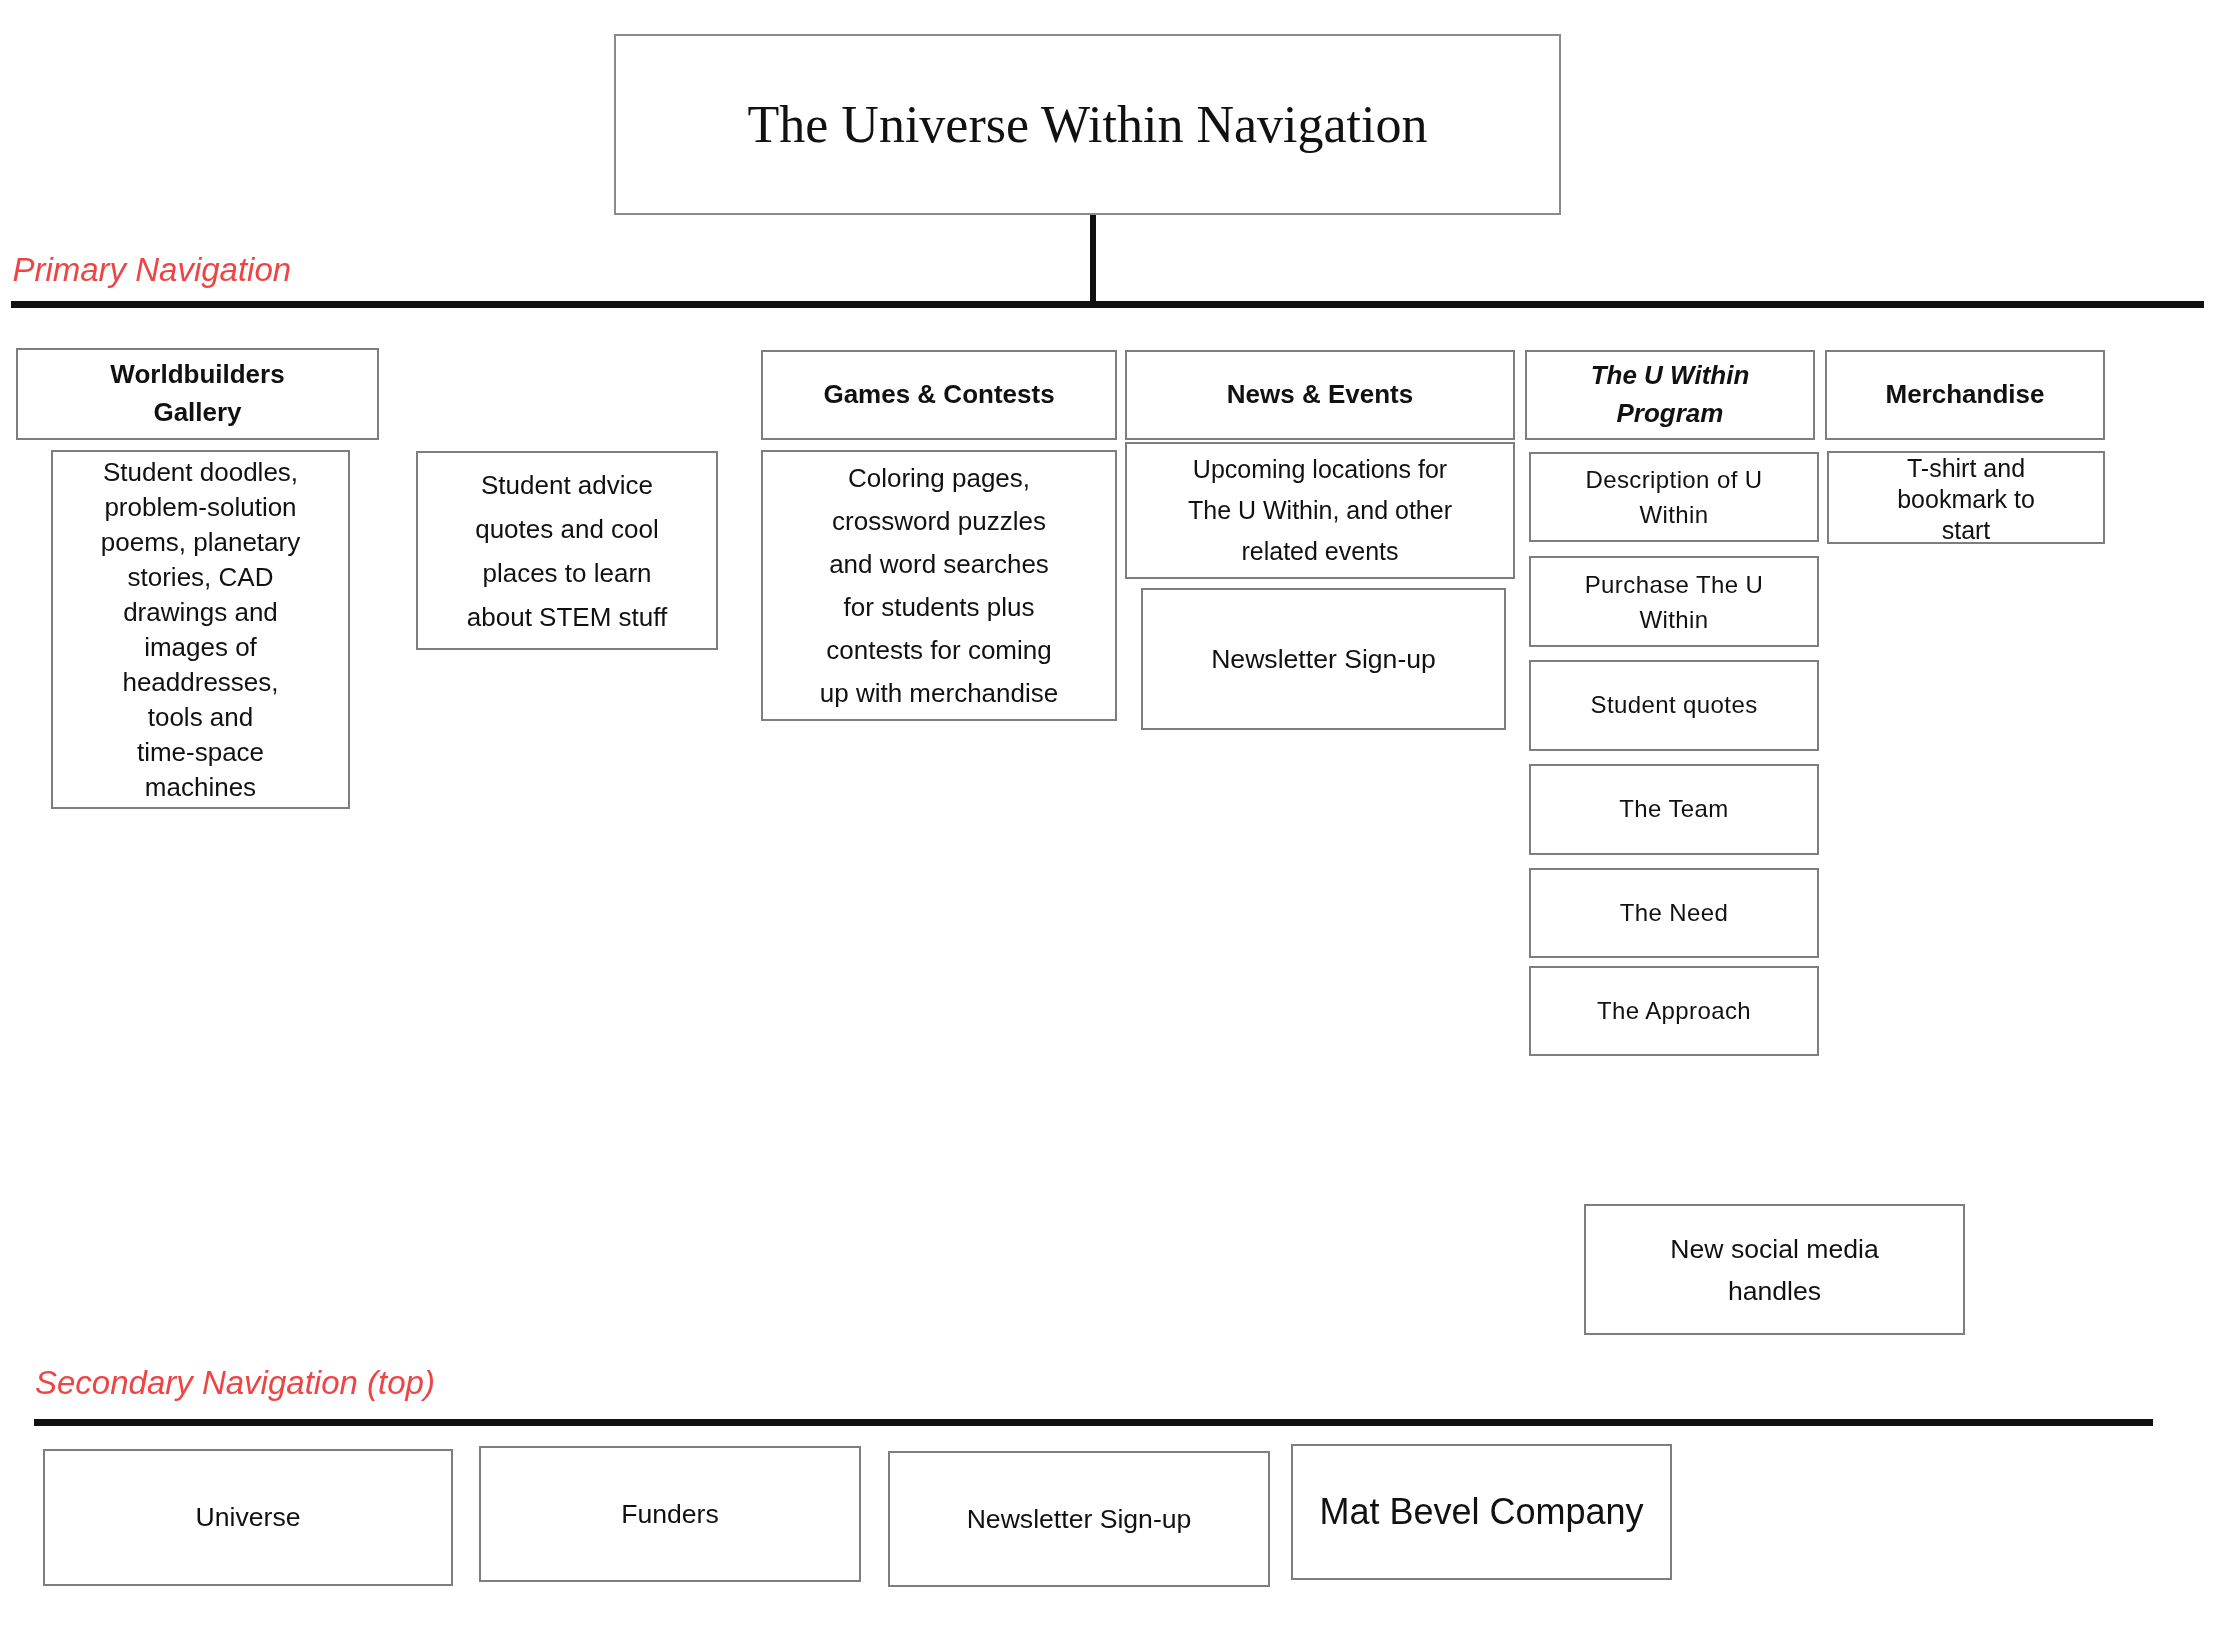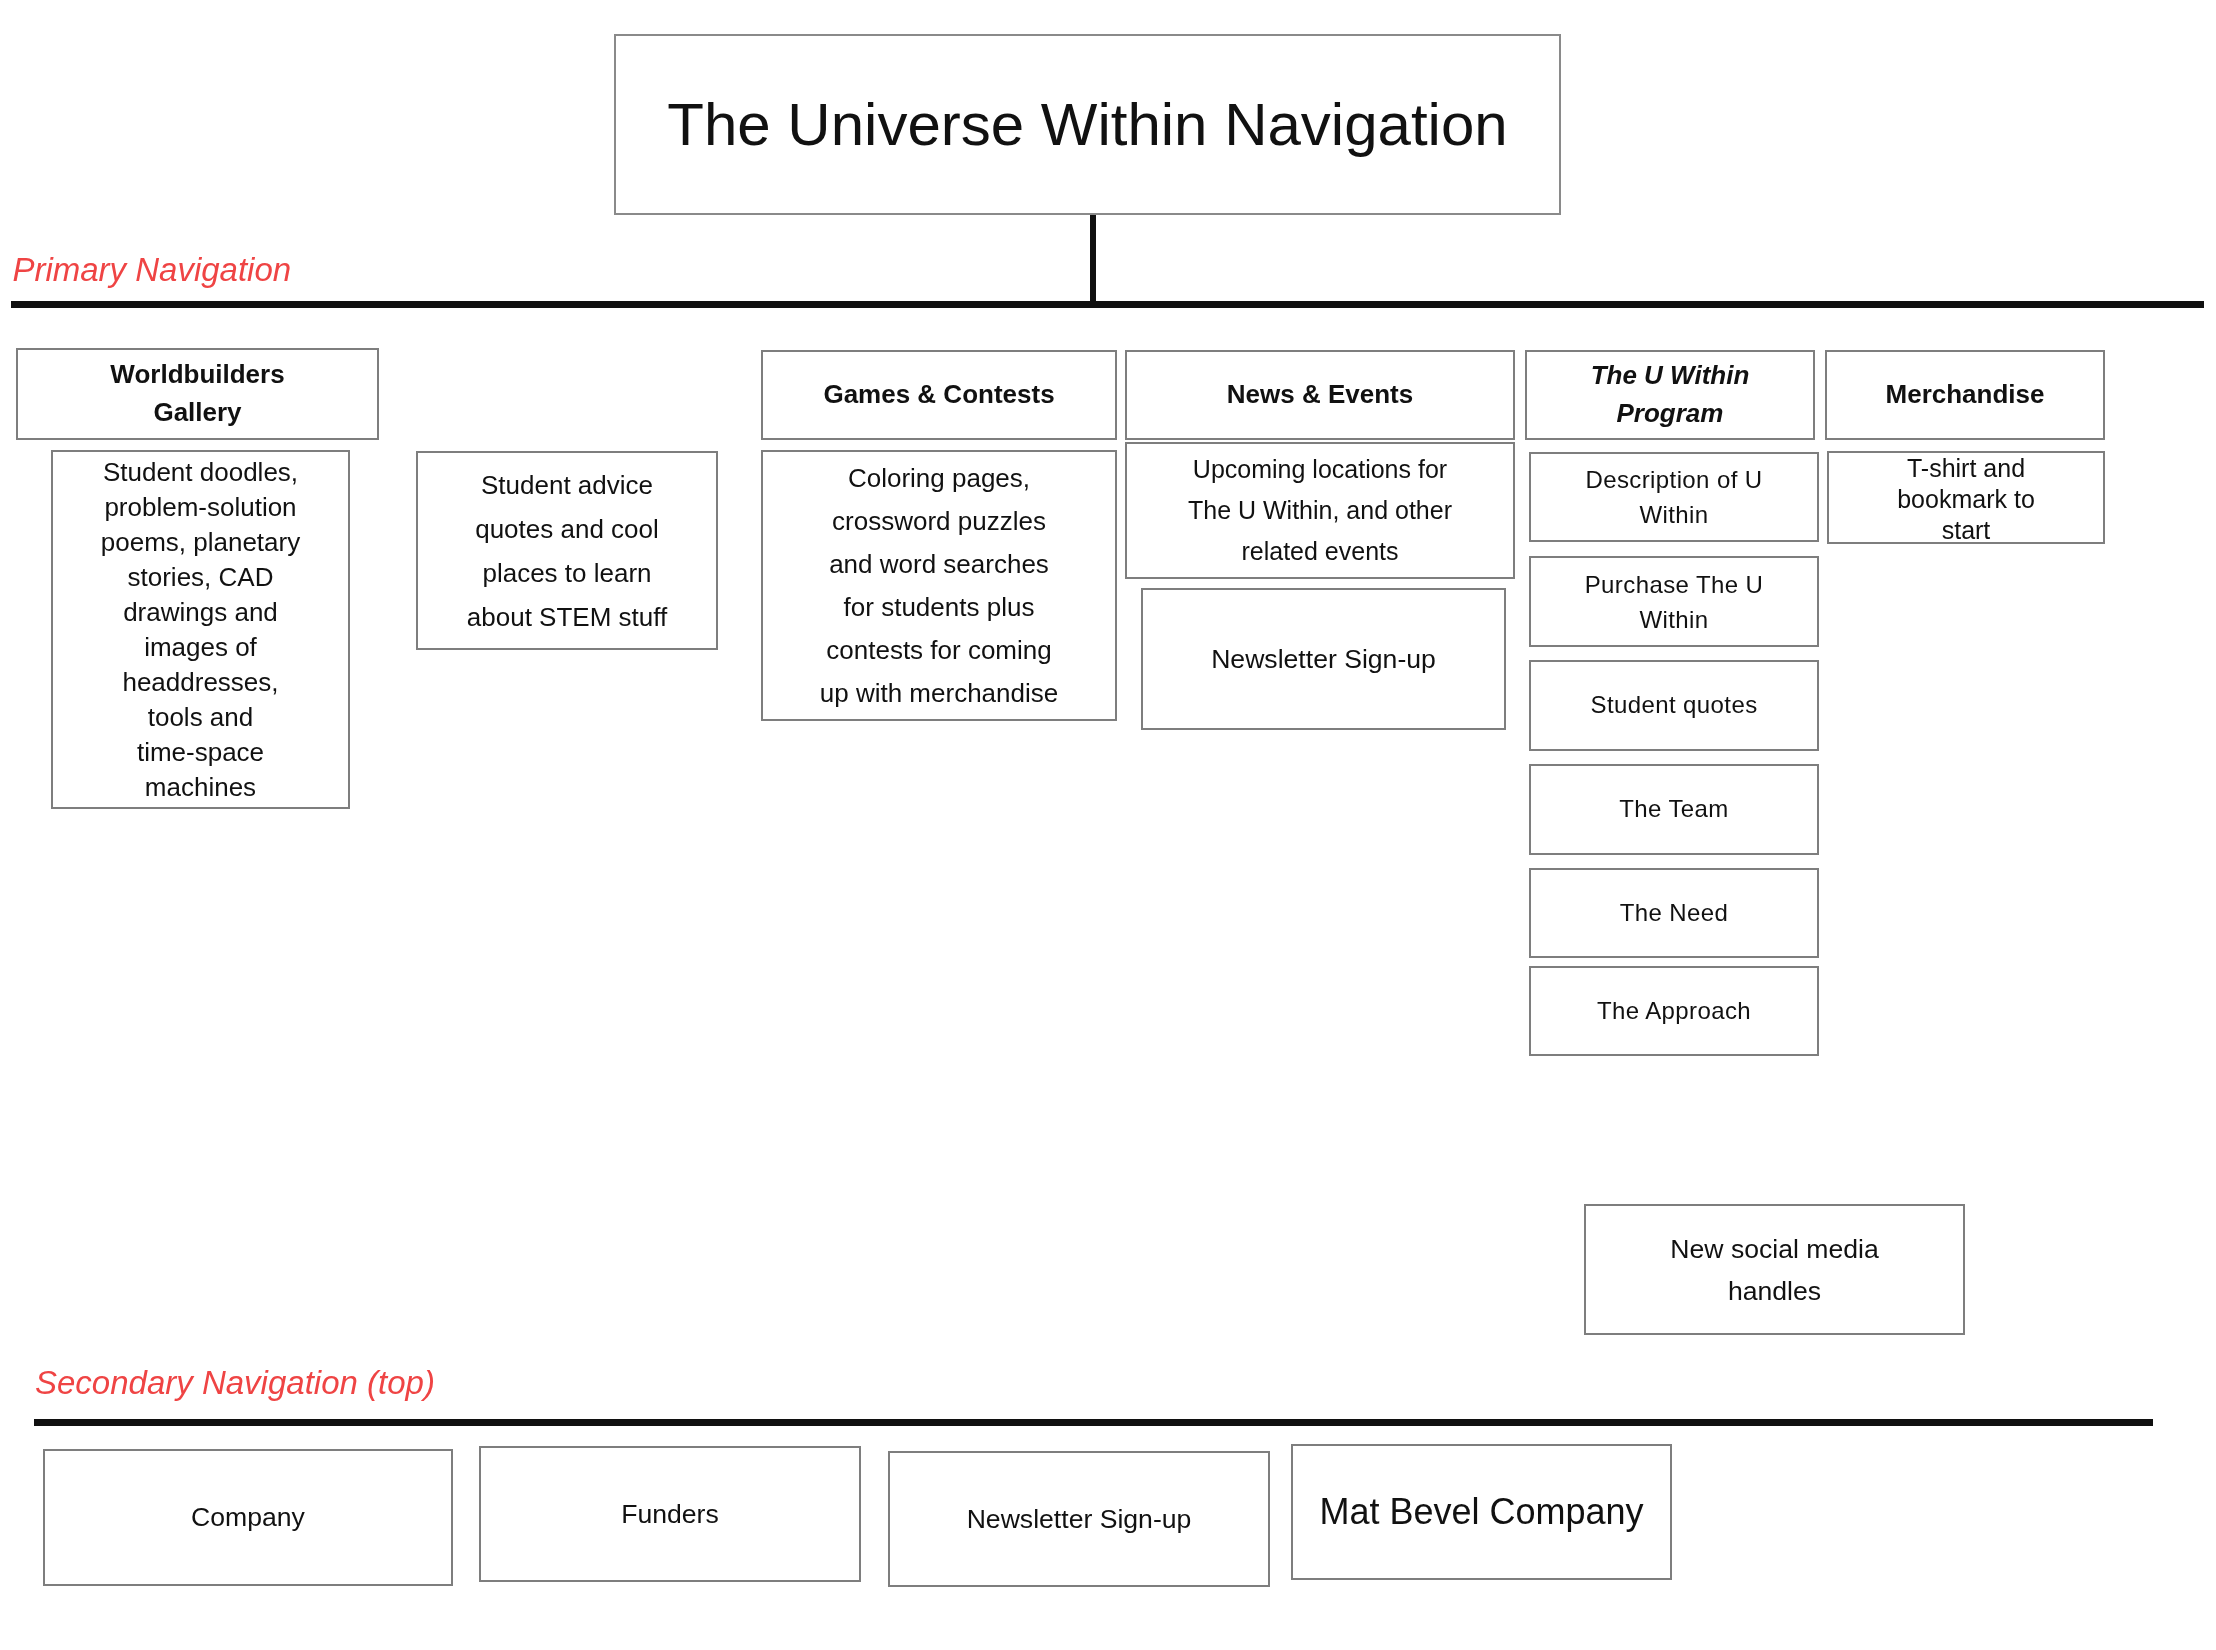--- a/index.html
+++ b/index.html
@@ -16,22 +16,23 @@
     box-sizing:border-box;
     background:#ffffff;
     border:2.7px solid #7e7e7e;
     display:flex;
     align-items:center;
     justify-content:center;
     text-align:center;
     white-space:pre-line;
   }
   .title{
-    font-size:60px;
+    font-size:52px;
     border-color:#8a8a8a;
+    font-family:Liberation Serif, serif;
   }
   .hdr{
     font-weight:bold;
     font-size:26px;
     line-height:1.45;
   }
   .item{
     font-size:25px;
     line-height:1.45;
   }
@@ -154,21 +155,21 @@
 
   <div class="box item" style="left:1584px;top:1204px;width:381px;height:131px;font-size:26.6px;line-height:42px;">
     <span>New social media
 handles</span>
   </div>
 
   <div class="seclabel" style="left:35px;top:1364px;">Secondary Navigation (top)</div>
   <div class="rule" style="left:34px;top:1419px;width:2119px;"></div>
 
   <div class="box item" style="left:43px;top:1449px;width:410px;height:137px;font-size:26.6px;">
-    <span>Company</span>
+    <span>Universe</span>
   </div>
   <div class="box item" style="left:479px;top:1446px;width:382px;height:136px;font-size:26.6px;">
     <span>Funders</span>
   </div>
   <div class="box item" style="left:888px;top:1451px;width:382px;height:136px;font-size:26.6px;">
     <span>Newsletter Sign-up</span>
   </div>
   <div class="box item" style="left:1291px;top:1444px;width:381px;height:136px;font-size:36px;">
     <span>Mat Bevel Company</span>
   </div>

